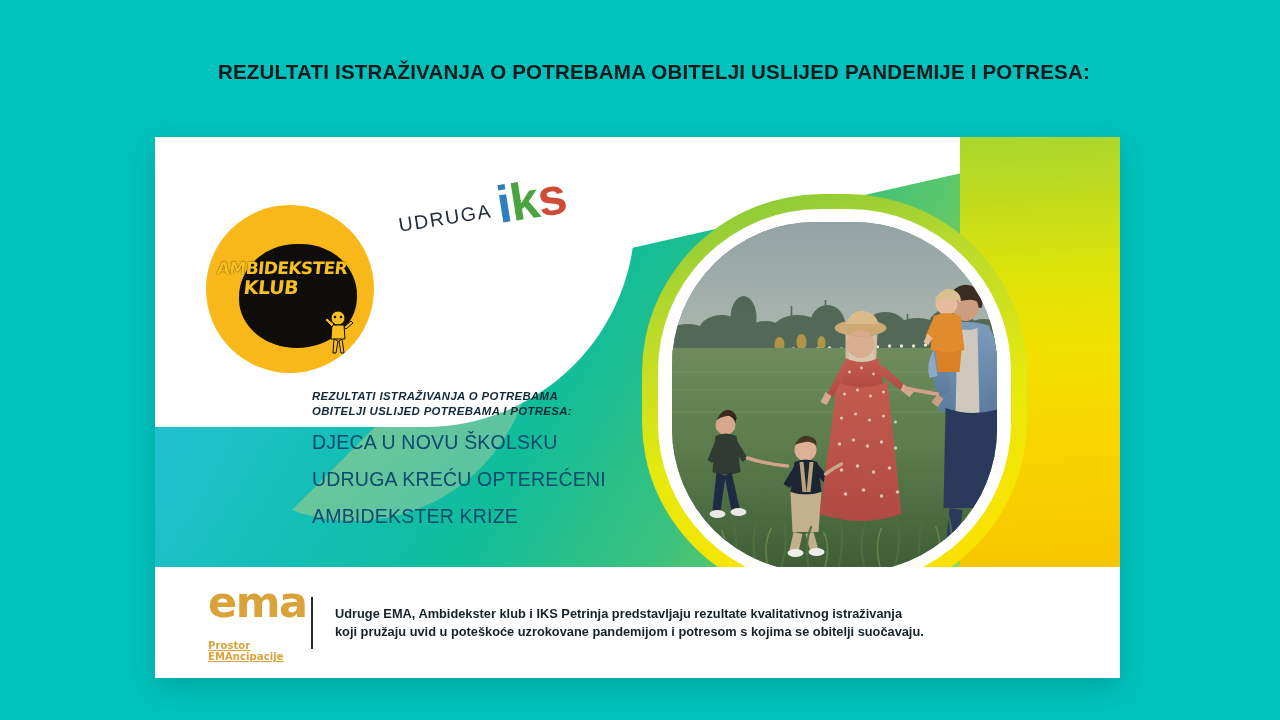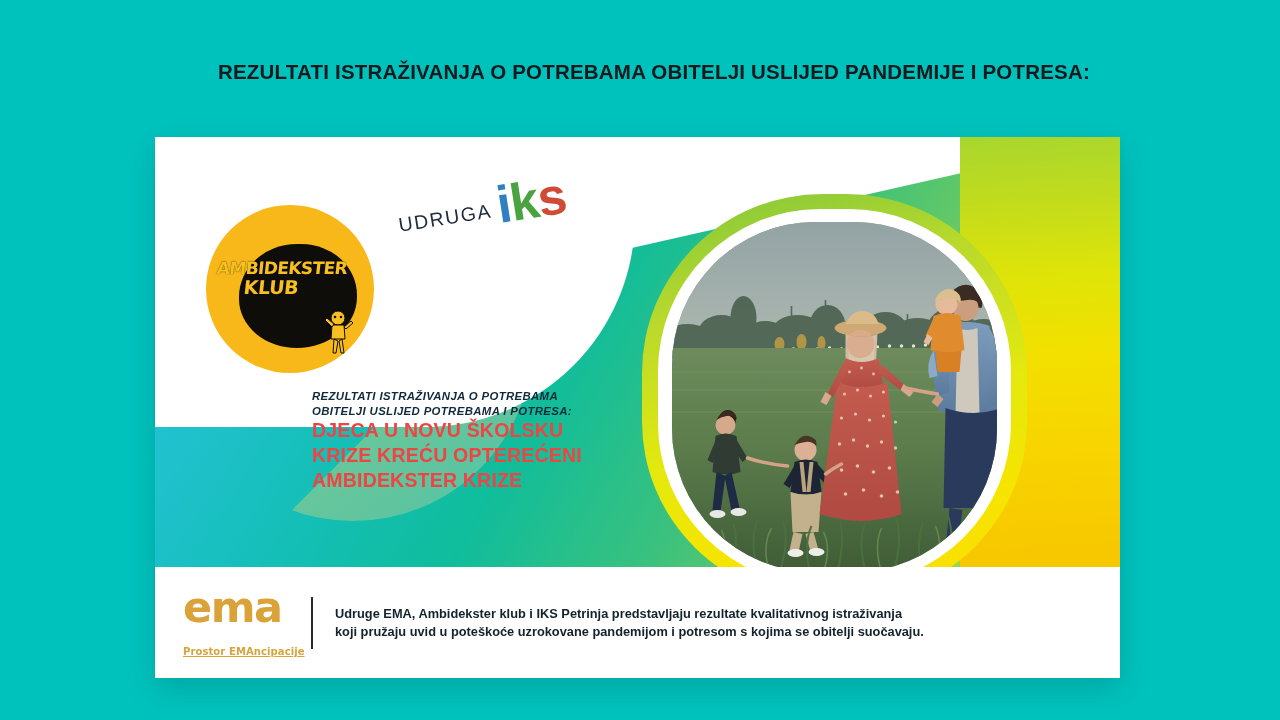--- a/index.html
+++ b/index.html
@@ -100,22 +100,22 @@
   #iks-mark .k{ color:#4aa33f; }
   #iks-mark .s{ color:#cf4b36; }
 
   
   #inner-title{ position:absolute; left:157px; top:252px; width:350px; }
   #inner-title .sub{
     color:#102a3c; font-size:11.4px; font-weight:bold;
     line-height:14.6px; letter-spacing:.35px;font-style:italic;
   }
   #inner-title .main{
-    color:#ef4444; font-size:19.5px; font-weight:bold;
-    line-height:25px; letter-spacing:.2px; margin-top:0;
+    color:#0c4a6e; font-size:19.5px; font-weight:normal;
+    line-height:25px; letter-spacing:.2px; margin-top:12px;
   }
 
   
   #photo-wrap{
     position:absolute; left:487px; top:57px; width:385px; height:406px;
   }
   
   #ring-outer{
     position:absolute; inset:0;
     background:linear-gradient(165deg,#7ec63c 0%,#b9d92c 26%,#e4e90e 55%,#f7e400 78%,#fbdc00 100%);
@@ -141,21 +141,21 @@
     background:linear-gradient(177deg,
        #a8d62e 0%, #c3dc1b 13%, #dfe408 26%,
        #f2e000 40%, #f8d400 58%, #f7c800 76%, #f3bf06 100%);
   }
 
   
   #footer{
     position:absolute; left:0; bottom:0; width:965px; height:111px;
     background:#ffffff; display:flex; align-items:center;
   }
-  #ema-logo{ width:152px; padding-left:28px; }
+  #ema-logo{ width:152px; padding-left:53px; }
   #ema-word{
     color:#d9a33a; font-size:43px; font-weight:bold; line-height:.92;
     letter-spacing:-1.5px; font-family:"DejaVu Sans", sans-serif;
   }
   #ema-tag{
     color:#d9a33a; font-size:10px; font-weight:bold; letter-spacing:.1px;
     margin-top:18px; font-family:"DejaVu Sans", sans-serif;text-decoration:underline;
   }
   #vrule{ width:2px; height:52px; background:#2a2a2a; margin:0 22px 0 4px; }
   #foot-copy{ color:#14222c; font-size:12.8px; font-weight:bold; line-height:17.5px; }
@@ -204,21 +204,21 @@
         <span class="i">i</span>
         <span class="k">k</span>
         <span class="s">s</span>
       </span>
     </div>
 
     <div id="inner-title">
       <div class="sub">REZULTATI ISTRAŽIVANJA O POTREBAMA</div>
       <div class="sub">OBITELJI USLIJED POTREBAMA I POTRESA:</div>
       <div class="main">DJECA U NOVU ŠKOLSKU</div>
-      <div class="main">KRIZE KREĆU OPTEREĆENI</div>
+      <div class="main">UDRUGA KREĆU OPTEREĆENI</div>
       <div class="main">AMBIDEKSTER KRIZE</div>
     </div>
   </div>
 
   <div id="rightband"></div>
 
   <div id="photo-wrap">
     <div id="ring-outer"></div>
     <div id="ring-white"></div>
     <div id="photo">

